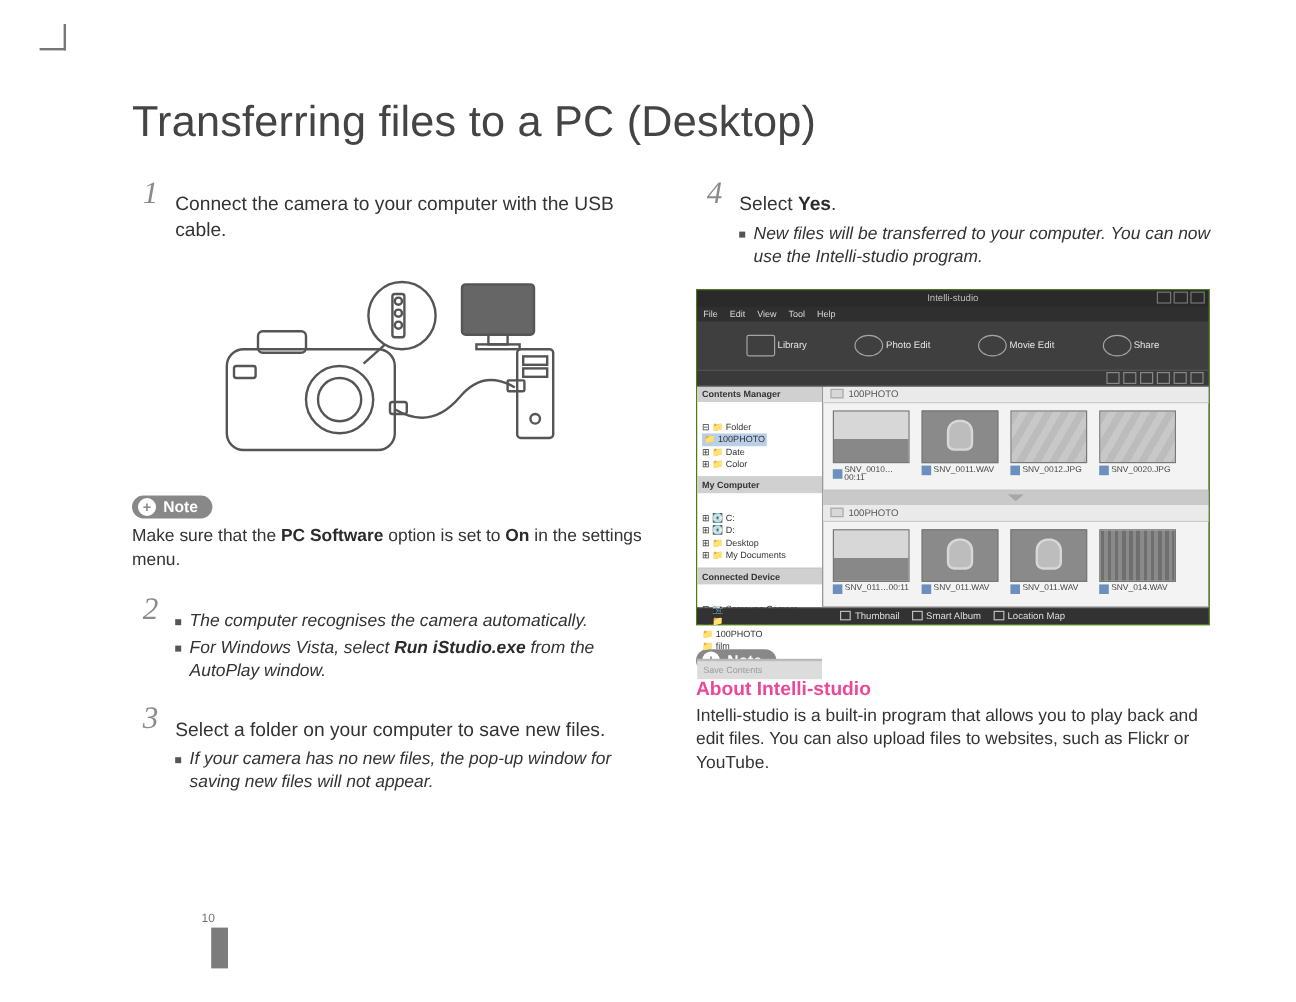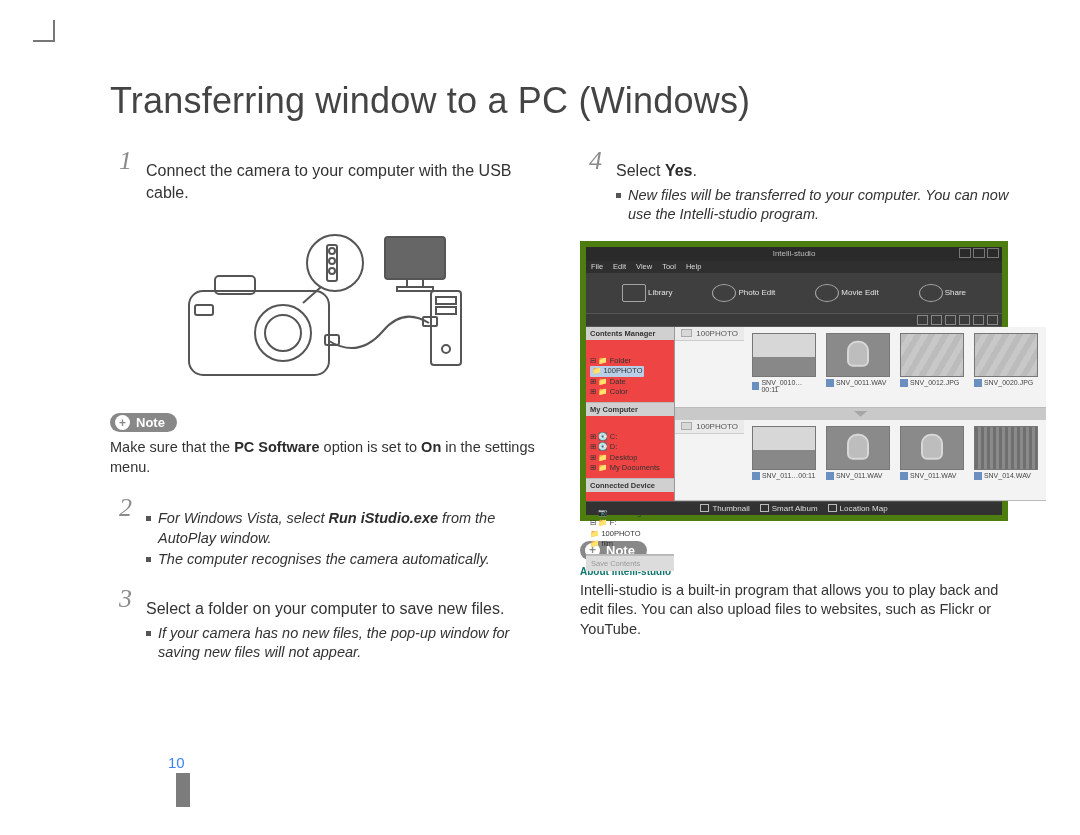--- a/index.html
+++ b/index.html
@@ -92,36 +92,36 @@
     border-radius: 50%;
     background: #fff;
     color: #888;
     align-items: center;
     justify-content: center;
     font-size: 12px;
     font-weight: 900;
     line-height: 1;
   }
   .note-text { font-size: 14.5px; line-height: 1.35; color: #333; margin-bottom: 18px; }
-  .note-sub { font-weight: 700; font-size: 10px; margin-bottom: 4px; color:#0f766e; }
+  .note-sub { font-weight: 700; font-size: 16px; margin-bottom: 4px; color:#ec4899; }
 
   
   .diagram {
     width: 300px;
     height: 170px;
     margin: 10px auto 14px auto;
     position: relative;
   }
   .diagram svg { width: 100%; height: 100%; }
 
   
   .app {
     width: 428px;
     height: 280px;
-    border: 6px solid #4d7c0f;
+    border: 1px solid #4d7c0f;
     background: #3b3b3b;
     font-size: 8px;
     color: #ddd;
     position: relative;
     margin-bottom: 12px;
   }
   .app-titlebar {
     height: 14px;
     background: #2a2a2a;
     display: flex;
@@ -161,35 +161,35 @@
     background: #3a3a3a;
     border-top: 1px solid #555;
     border-bottom: 1px solid #555;
     position: relative;
   }
   .app-toolbar .tools { position:absolute; right:4px; top:1px; display:flex; gap:3px; }
   .app-toolbar .tools span { width:11px; height:10px; border:1px solid #888; display:inline-block; }
   .app-body { display:flex; height: calc(100% - 14px - 12px - 40px - 14px - 14px); }
   .app-side {
     width: 105px;
-    background: #ef4444;
+    background: #ffffff;
     color: #333;
     border-right: 1px solid #999;
     font-size: 7.5px;
     display:flex;
     flex-direction:column;
   }
   .side-section { border-bottom:1px solid #b8b8b8; }
   .side-head { background:#d0d0d0; padding:2px 4px; font-weight:700; color:#333; }
   .side-tree { padding: 16px 4px 4px 4px; line-height:1.4; }
   .side-tree div { white-space: nowrap; overflow:hidden; text-overflow: clip; }
   .row-hl { background:#b9cfe8; display:inline-block; padding:0 2px; border-radius:1px; }
   .side-foot { background:#dcdcdc; padding:3px 5px; border-top:1px solid #bcbcbc; color:#9a9a9a; margin-top:auto; }
   .app-main { flex:1; background:#f3f3f3; display:flex; flex-direction:column; }
-  .pane { flex:1; border-bottom:1px solid #bbb; display:flex; flex-direction:row; }
+  .pane { flex:1; border-bottom:1px solid #bbb; display:flex; flex-direction:column; }
   .pane-head { height:14px; background:#eaeaea; border-bottom:1px solid #ccc; display:flex; align-items:center; padding:0 6px; color:#555; gap:4px; }
   .pane-head .fico { width:11px; height:8px; background:#d8d8d8; border:1px solid #aaa; display:inline-block; }
   .thumbs { flex:1; display:flex; gap:10px; padding:6px 8px; }
   .thumb { width:64px; display:flex; flex-direction:column; gap:2px; }
   .thumb .img { width:64px; height:44px; background:#8a8a8a; border:1px solid #777; position:relative; overflow:hidden; }
   .thumb .img.tree { background: linear-gradient(#d7d7d7 0 55%, #888 55% 100%); }
   .thumb .img.mic::after {
     content:""; position:absolute; left:50%; top:50%; width:18px; height:22px; border:2px solid #d8d8d8; border-radius:10px 10px 6px 6px; transform:translate(-50%,-55%); background:#bdbdbd;
   }
   .thumb .img.sky { background: repeating-linear-gradient(120deg,#bcbcbc 0 6px,#c8c8c8 6px 12px); }
@@ -212,33 +212,33 @@
     left: 176px;
     bottom: 28px;
     width: 14px;
     height: 34px;
     background: #7c7c7c;
   }
   .page-number {
     position: absolute;
     left: 168px;
     bottom: 64px;
-    font-size: 15px;
-    color: #3b82f6;
+    font-size: 10px;
+    color: #737373;
   }
 
 </style>
 </head>
 <body>
 
 <div class="page">
   <div class="crop-left"></div>
   <div class="crop-left2"></div>
 
-  <h1 class="page-title">Transferring window to a PC (Windows)</h1>
+  <h1 class="page-title">Transferring files to a PC (Desktop)</h1>
 
   <div class="columns">
 
     <div class="col">
 
       <div class="step">
         <div class="step-num">1</div>
         <div class="step-body">
           <div class="lead">Connect the camera to your computer with the USB cable.</div>
         </div>
@@ -284,24 +284,24 @@
         </span>
         <div class="note-text">
           <span>Make sure that the </span><span class="bold">PC Software</span><span> option is set to </span><span class="bold">On</span><span> in the settings menu.</span>
         </div>
       </div>
 
       <div class="step">
         <div class="step-num">2</div>
         <div class="step-body">
           <ul class="bullets">
+            <li>The computer recognises the camera automatically.</li>
             <li>
               <span>For Windows Vista, select </span><span class="bold">Run iStudio.exe</span><span> from the AutoPlay window.</span>
             </li>
-            <li>The computer recognises the camera automatically.</li>
           </ul>
         </div>
       </div>
 
       <div class="step">
         <div class="step-num">3</div>
         <div class="step-body">
           <div class="lead">Select a folder on your computer to save new files.</div>
           <ul class="bullets">
             <li>If your camera has no new files, the pop-up window for saving new files will not appear.</li>

